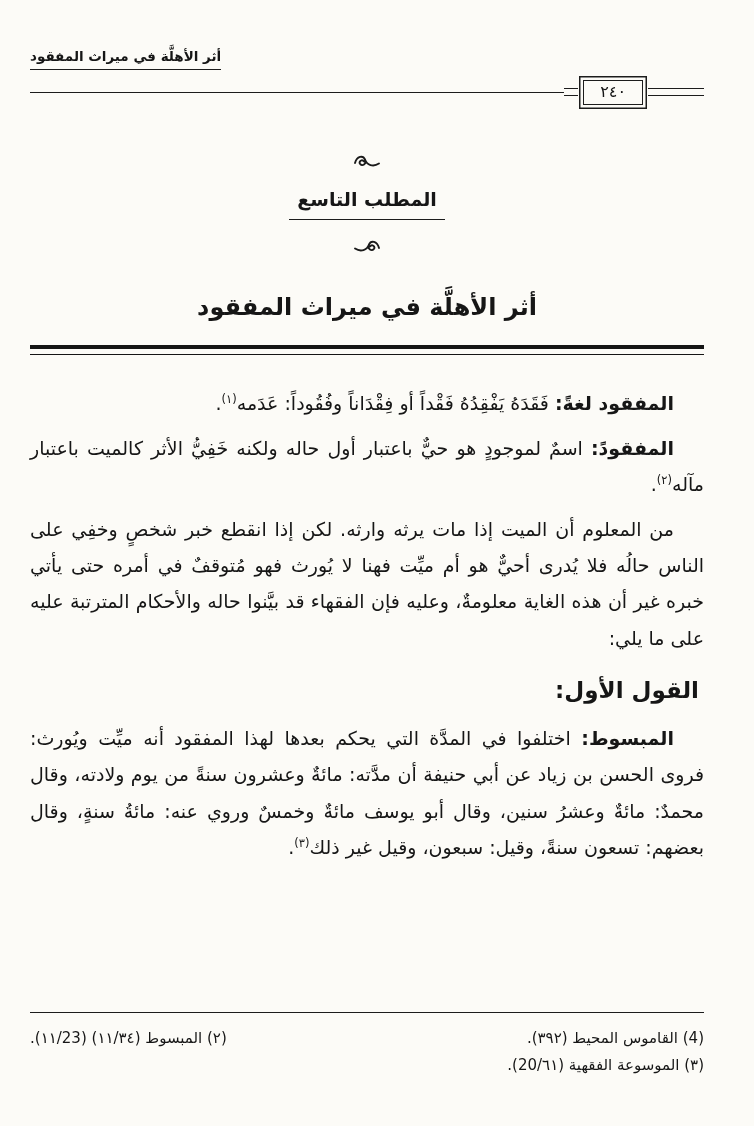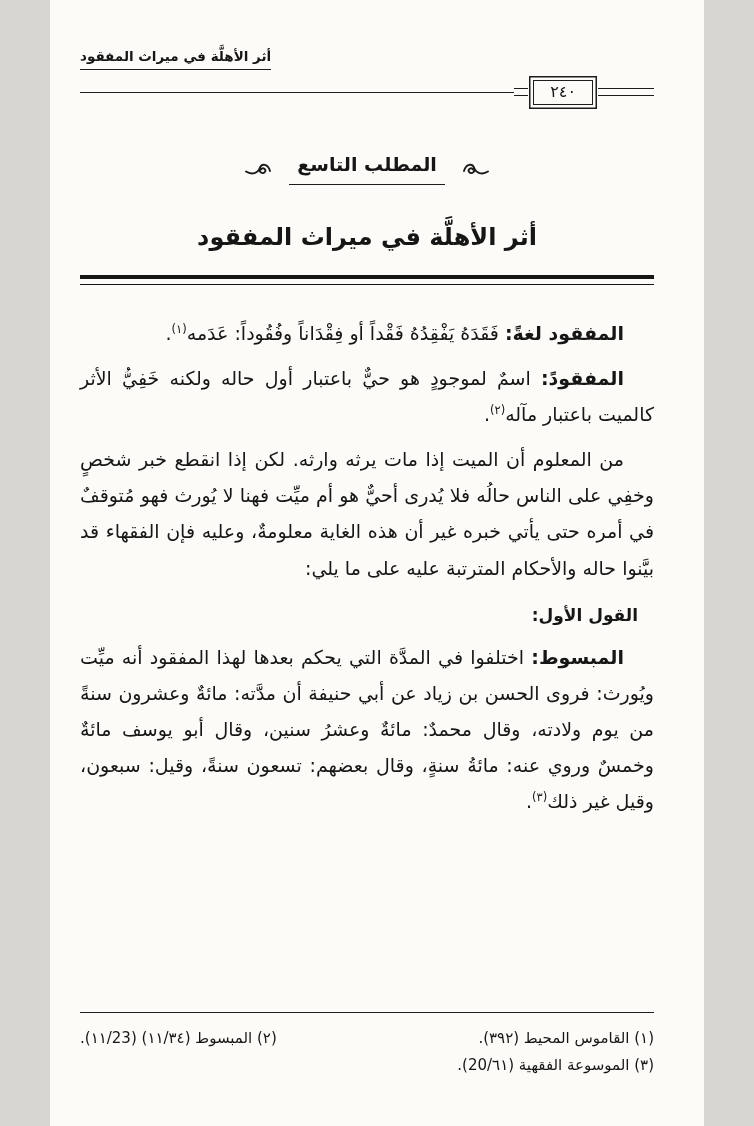--- a/index.html
+++ b/index.html
@@ -1,18 +1,18 @@
 <!DOCTYPE html>
 <html lang="ar" dir="rtl"><head>
 <meta charset="utf-8">
 <style>
   html,body { margin:0; padding:0; background:#d8d6d0; }
   .page {
     position:relative;
-    width:654px; height:1126px;
+    width:754px; height:1126px;
     box-sizing:border-box;
     margin:0 auto;
     background:#fcfbf7;
     color:#161616;
     font-family:"DejaVu Sans", sans-serif;
     padding:46px 50px 46px 30px;
     display:flex; flex-direction:column;
     direction:rtl;
     overflow:hidden;
   }
@@ -39,21 +39,21 @@
     box-shadow:0 0 0 2.5px #fcfbf7, 0 0 0 4px #1c1c1c;
     padding:1px 16px 3px;
     font-size:16px; font-weight:normal;
     margin:0 5px;
     background:#fcfbf7;
   }
 
   
   .kicker {
     margin-top:46px;
-    display:flex; justify-content:center; align-items:center; gap:18px;
+    display:flex; justify-content:center; align-items:center; gap:18px;flex-direction:column;
   }
   .kicker-text {
     font-size:19px; font-weight:bold;
     border-bottom:1.4px solid #1c1c1c;
     padding:0 8px 9px;
   }
   .orn { display:inline-flex; align-items:center; }
   .orn.mirrored svg { transform:scaleX(-1); }
 
   .title {
@@ -69,21 +69,21 @@
   }
 
   
   .body {
     margin-top:22px;
     font-size:19px;
     line-height:1.9;
     text-align:justify;
   }
   .para { margin:8px 0 9px; text-indent:30px; }
-  .qheading { margin:13px 16px 8px; font-weight:bold; text-indent:0; font-size:17px; }
+  .qheading { margin:13px 5px 8px; font-weight:bold; text-indent:0; font-size:23px; }
   .lead { font-weight:bold; }
   .fn-marker {
     font-size:11.5px;
     vertical-align:7px;
     font-weight:normal;
     line-height:0;
   }
 
   
   .footnotes { margin-top:auto; font-size:15px; }
@@ -136,21 +136,21 @@
 
     <p class="para"><b class="lead">المبسوط:</b><span> اختلفوا في المدَّة التي يحكم بعدها لهذا المفقود أنه ميِّت ويُورث: فروى الحسن بن زياد عن أبي حنيفة أن مدَّته: مائةٌ وعشرون سنةً من يوم ولادته، وقال محمدٌ: مائةٌ وعشرُ سنين، وقال أبو يوسف مائةٌ وخمسٌ وروي عنه: مائةُ سنةٍ، وقال بعضهم: تسعون سنةً، وقيل: سبعون، وقيل غير ذلك</span><sup class="fn-marker">(٣)</sup><span>.</span></p>
 
 
 
   </main>
 
   <footer class="footnotes">
     <div class="fn-rule"></div>
     <div class="fn-row">
-      <span class="fn">(١) القاموس المحيط (٣٩٢).</span>
+      <span class="fn">(4) القاموس المحيط (٣٩٢).</span>
       <span class="fn">(٢) المبسوط (١١/٣٤) (١١/23).</span>
     </div>
     <div class="fn-row">
       <span class="fn">(٣) الموسوعة الفقهية (20/٦١).</span>
     </div>
   </footer>
 
 </div>
 
 </body></html>

